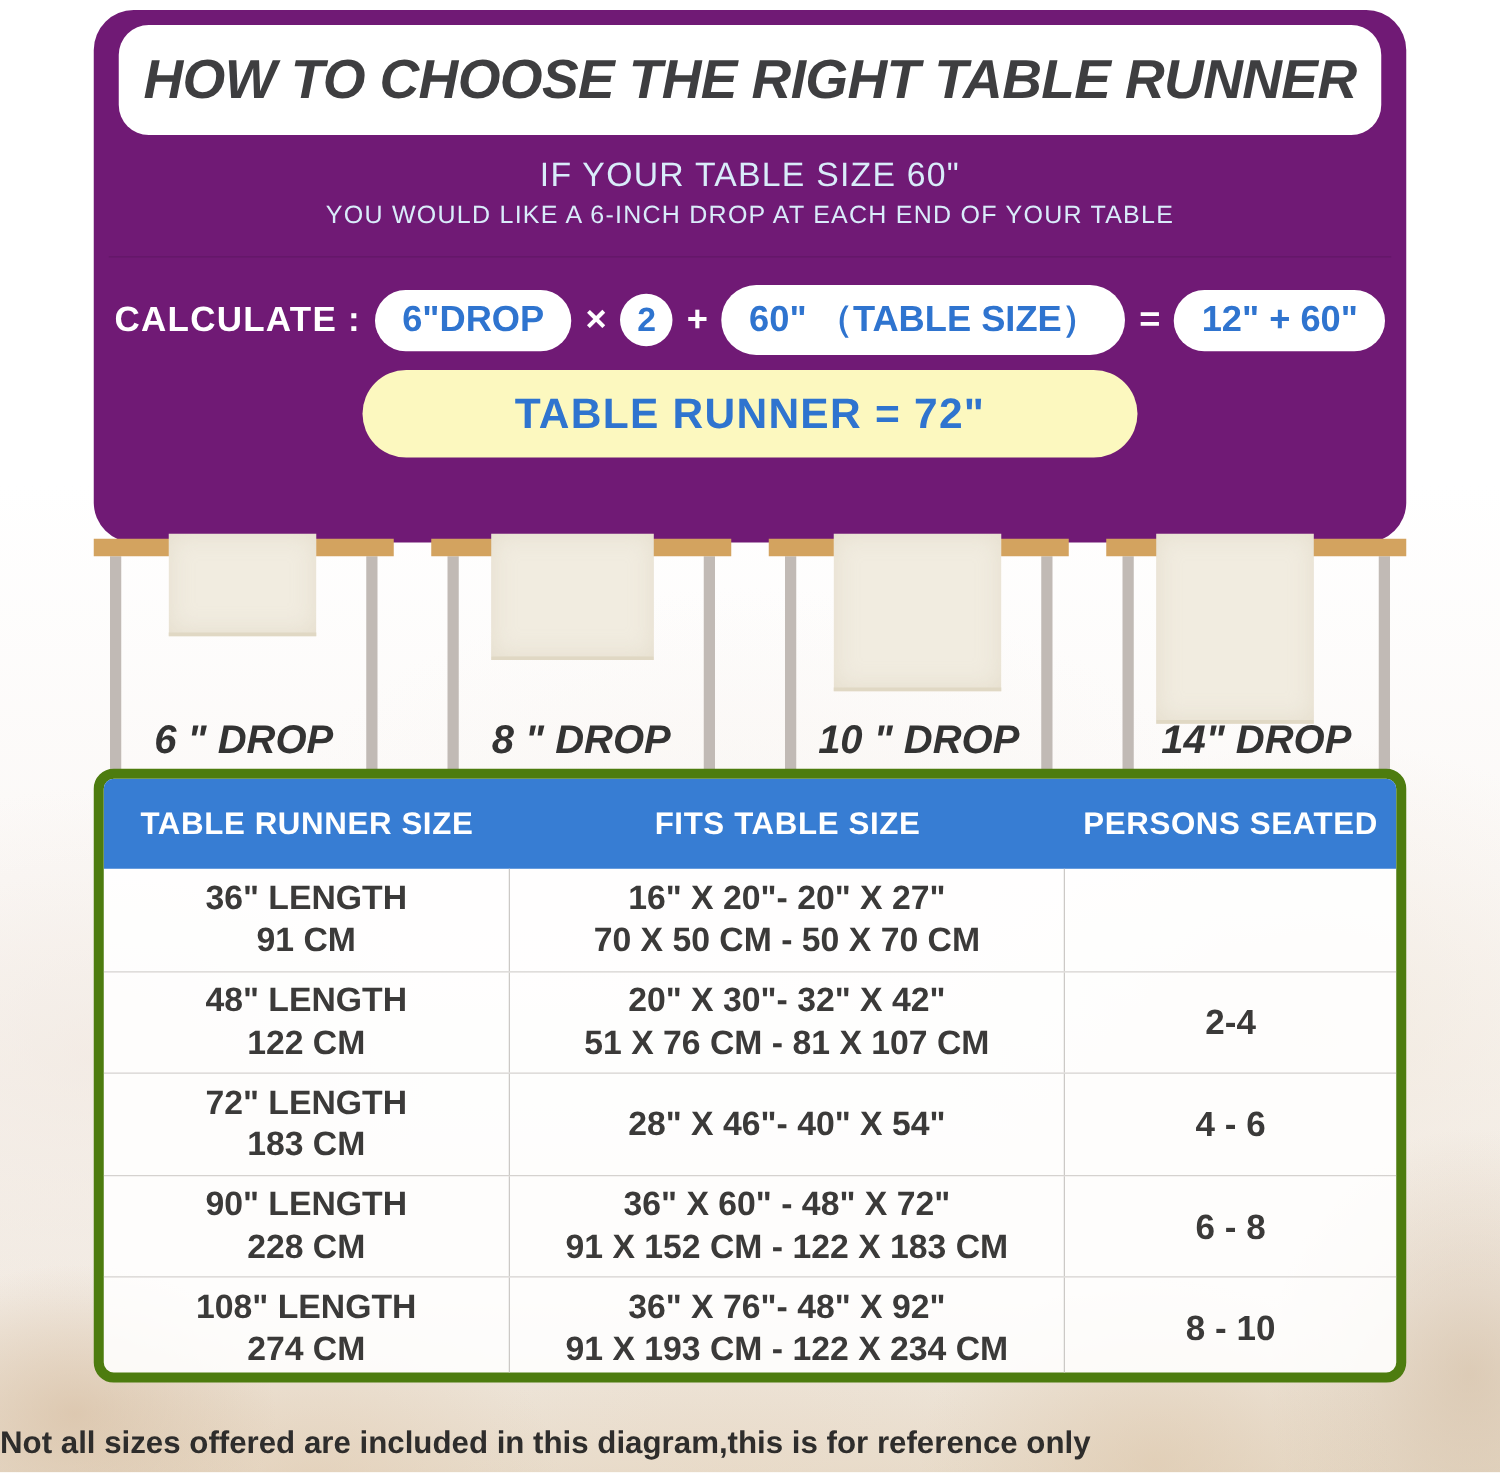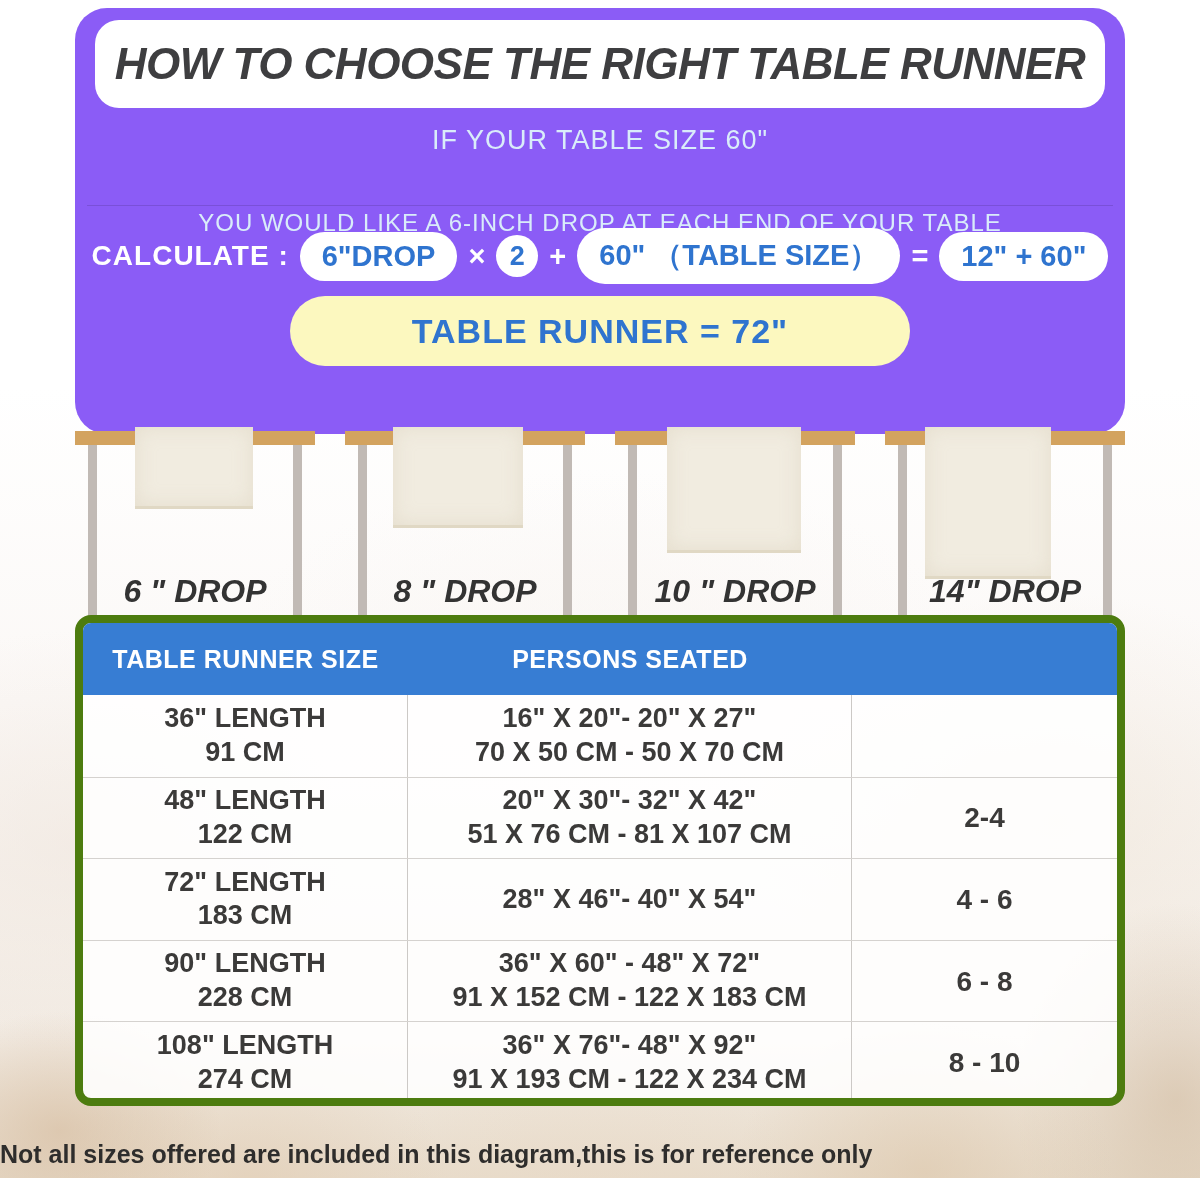--- a/index.html
+++ b/index.html
@@ -19,37 +19,37 @@
       radial-gradient(230px 280px at 98% 90%, rgba(203,178,148,.50), transparent 70%),
       radial-gradient(420px 320px at 88% 55%, rgba(238,228,214,.55), transparent 72%),
       radial-gradient(380px 300px at 6% 58%,  rgba(240,231,223,.60), transparent 72%),
       radial-gradient(500px 260px at 50% 35%, rgba(248,244,240,.55), transparent 75%),
       linear-gradient(180deg,#ffffff 0%,#fbf8f6 40%,#f2ebe3 82%,#e8dccb 100%);
   }
 
   
   .top-panel{
     position:absolute; left:75px; top:8px; width:1050px; height:426px;
-    background:#8b5cf6; border-radius:32px;
+    background:#701a75; border-radius:32px;
   }
   .title-box{
     position:absolute; left:20px; right:20px; top:12px; height:88px;
     background:#ffffff; border-radius:24px;
     display:flex; align-items:center; justify-content:center;
   }
   .title-box h1{
     font-size:44px; font-weight:bold; font-style:italic; color:#3e3e40;
     letter-spacing:-0.5px; white-space:nowrap;
   }
   .sub1,.sub2{
     position:absolute; left:0; width:100%; text-align:center;
     color:#d9ecfa; letter-spacing:1px; white-space:nowrap;
   }
   .sub1{ top:117px; font-size:27px; }
-  .sub2{ top:153px; font-size:24px;margin-top:48px; }
+  .sub2{ top:153px; font-size:20px; }
   .top-divider{
     position:absolute; top:197px; left:12px; right:12px; height:1px;
     background:rgba(0,0,0,.12);
   }
   .calc-row{
     position:absolute; top:222px; left:0; right:0; height:52px;
     display:flex; align-items:center; justify-content:center; gap:11px;
   }
   .calc-label{ color:#fff; font-size:28px; font-weight:bold; letter-spacing:1px; }
   .pill{
@@ -179,20 +179,21 @@
       <div class="leg leg-r"></div>
       <div class="tabletop"></div>
       <div class="runner"></div>
       <div class="drop-label">14" DROP</div>
     </div>
   </section>
 
   <section class="size-panel">
     <div class="size-header">
       <div>TABLE RUNNER SIZE</div>
+      <div>FITS TABLE SIZE</div>
       <div>PERSONS SEATED</div>
     </div>
     <div class="size-body">
 
       <div class="size-row">
         <div class="cell c1">
           <span>36" LENGTH</span>
           <span>91 CM</span>
         </div>
         <div class="cell c2">

